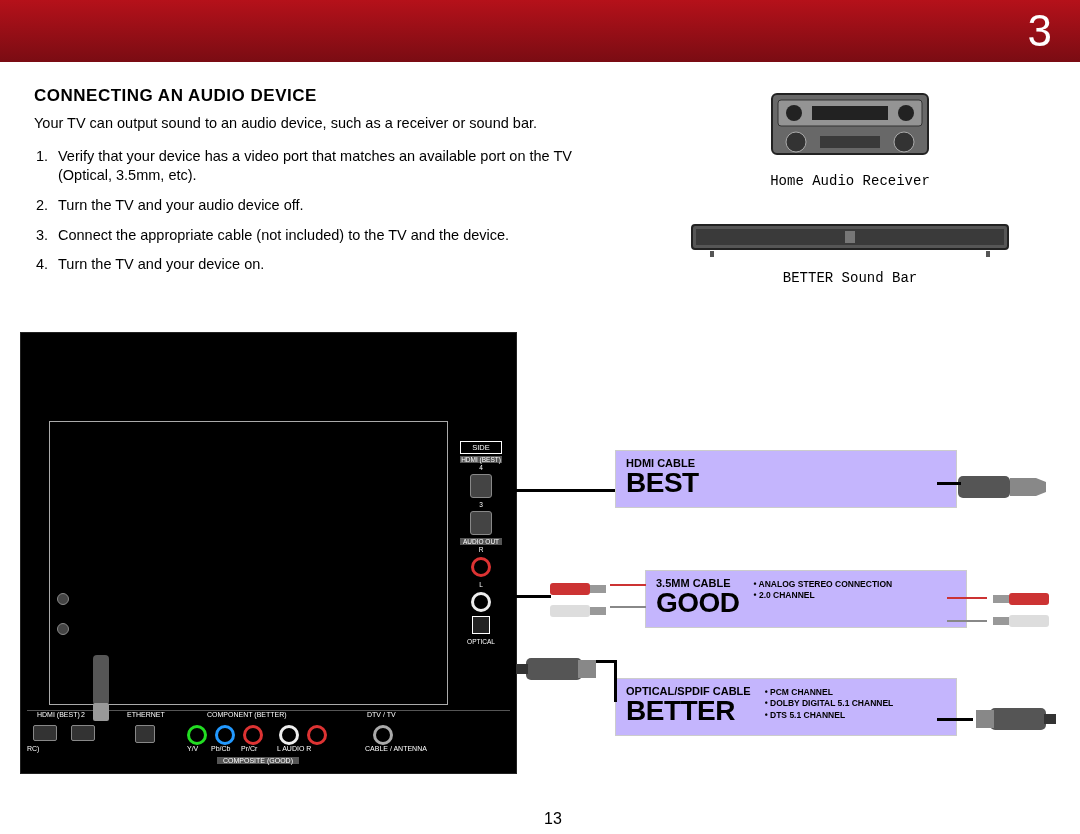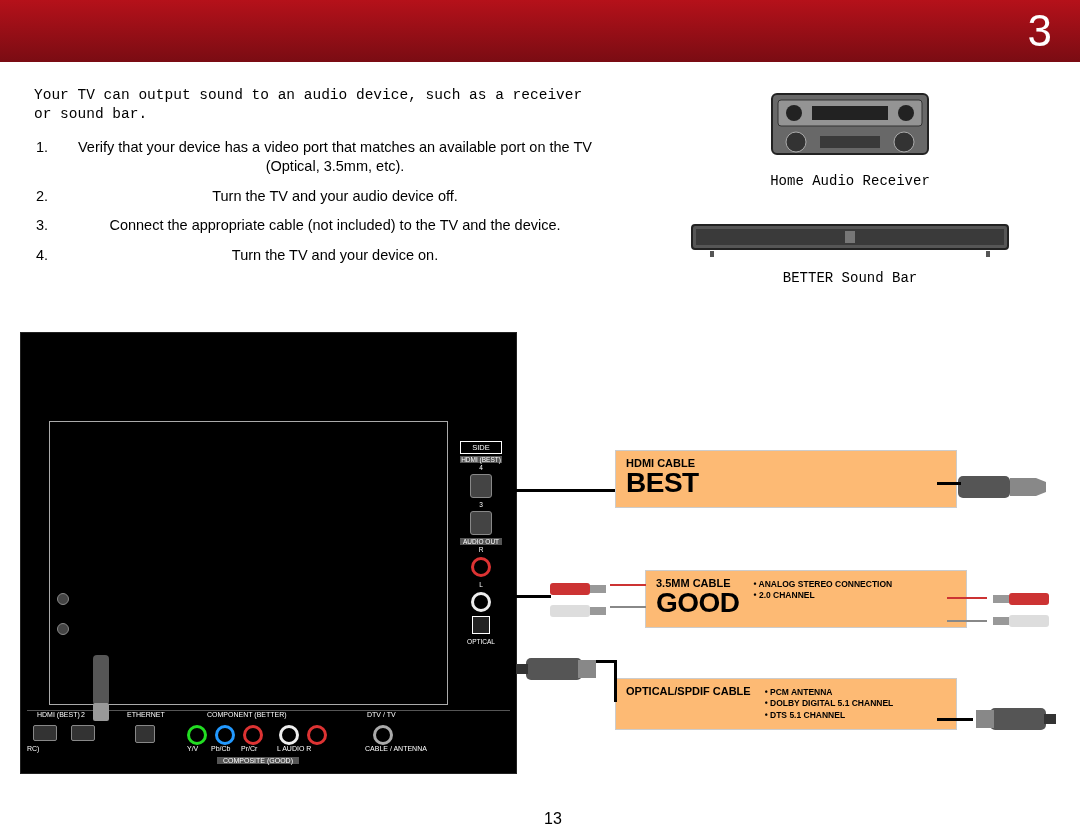--- a/index.html
+++ b/index.html
@@ -31,28 +31,26 @@
     font-weight: 700;
     font-size: 17px;
     letter-spacing: 0.5px;
     margin-bottom: 8px;
   }
   .intro {
     font-size: 14.5px;
     max-width: 560px;
     margin-bottom: 14px;
     line-height: 1.3;
-    font-family: Liberation Mono, monospace;
   }
   ol.steps {
     margin: 0 0 0 18px;
     padding: 0;
     max-width: 560px;
     font-size: 14.5px;
-    text-align: center;
   }
   ol.steps li {
     margin-bottom: 10px;
     line-height: 1.35;
     padding-left: 6px;
   }
   .devices {
     position: absolute;
     right: 70px;
     top: 30px;
@@ -156,21 +154,21 @@
   .port-round {
     width: 14px;
     height: 14px;
     border-radius: 50%;
     position: absolute;
     background: #000;
   }
   
   .callout {
     position: absolute;
-    background: #fdba74;
+    background: #c4b5fd;
     border: 1px solid #ccc;
     padding: 6px 10px 8px 10px;
     display: flex;
     gap: 14px;
   }
   .callout .cb-left { }
   .cable-title {
     font-size: 11px;
     font-weight: 700;
   }
@@ -207,20 +205,21 @@
   }
 </style>
 </head>
 <body>
 
 <div class="header-bar">
   <span>3</span>
 </div>
 
 <div class="content">
+  <div class="section-title">CONNECTING AN AUDIO DEVICE</div>
   <div class="intro">Your TV can output sound to an audio device, such as a receiver or sound bar.</div>
   <ol class="steps">
     <li>Verify that your device has a video port that matches an available port on the TV (Optical, 3.5mm, etc).</li>
     <li>Turn the TV and your audio device off.</li>
     <li>Connect the appropriate cable (not included) to the TV and the device.</li>
     <li>Turn the TV and your device on.</li>
   </ol>
 
   <div class="devices">
     <svg class="receiver" width="160" height="68">
@@ -348,23 +347,24 @@
   <div class="wire" style="left:927px;top:288px;width:40px;height:2px;background:#888;"></div>
 
   <svg width="86" height="40" style="position:absolute;left:496px;top:318px;">
     <rect x="10" y="8" width="56" height="22" rx="5" fill="#555"></rect>
     <rect x="62" y="10" width="18" height="18" fill="#888"></rect>
     <rect x="0" y="14" width="12" height="10" fill="#333"></rect>
   </svg>
   <div class="callout" style="left:595px;top:346px;width:320px;">
     <div class="cb-left">
       <div class="cable-title">OPTICAL/SPDIF CABLE</div>
+      <div class="rating">BETTER</div>
     </div>
     <ul class="features">
-      <li>PCM ANTENNA</li>
+      <li>PCM CHANNEL</li>
       <li>DOLBY DIGITAL 5.1 CHANNEL</li>
       <li>DTS 5.1 CHANNEL</li>
     </ul>
   </div>
   <svg width="86" height="40" style="position:absolute;left:952px;top:368px;">
     <rect x="18" y="8" width="56" height="22" rx="5" fill="#555"></rect>
     <rect x="4" y="10" width="18" height="18" fill="#888"></rect>
     <rect x="72" y="14" width="12" height="10" fill="#333"></rect>
   </svg>
   <div class="wire" style="left:576px;top:328px;width:20px;height:3px;"></div>

